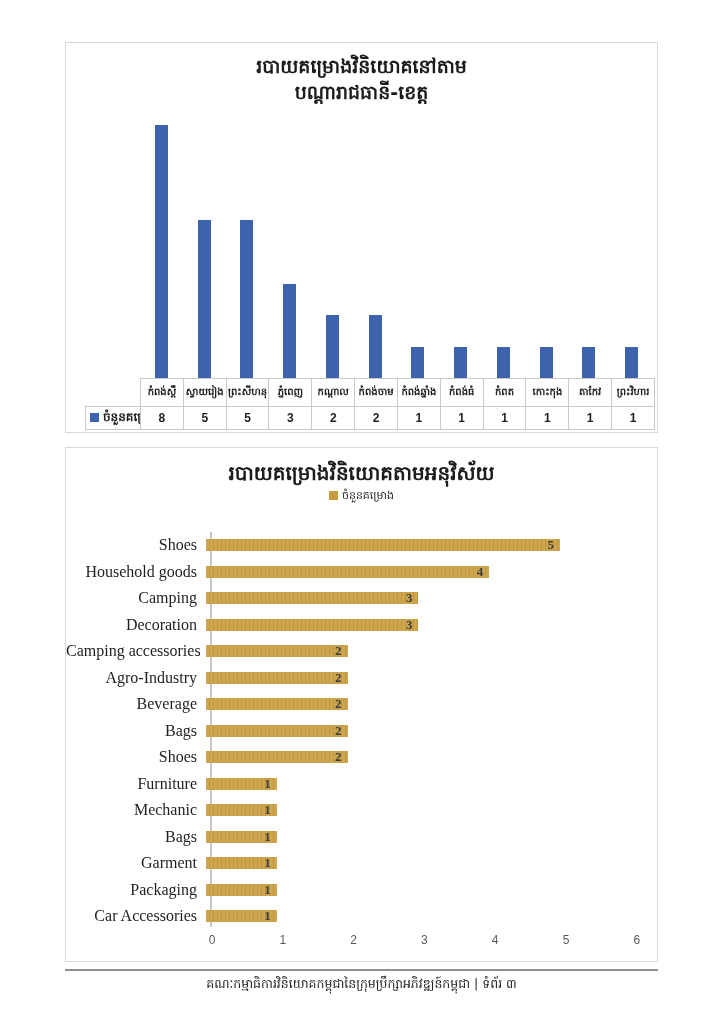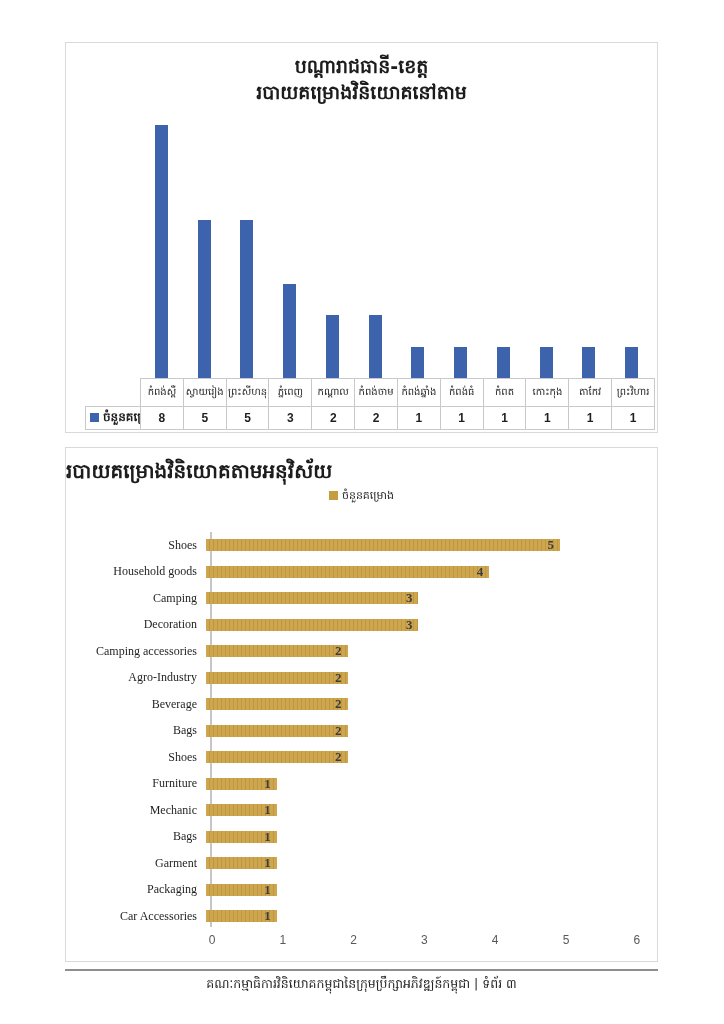--- a/index.html
+++ b/index.html
@@ -18,42 +18,42 @@
               font-family:"DejaVu Sans", sans-serif; }
   #c1-plot  { position:absolute; left:74px; right:4px; top:78px; bottom:53px;
               display:flex; align-items:flex-end; }
   .c1-col   { flex:1 1 0; display:flex; justify-content:center; align-items:flex-end; height:100%; }
   .c1-bar   { width:13px; background:#3d63ac; }
 
   #c1-table { position:absolute; left:19px; right:4px; bottom:2px;
               border-collapse:collapse; table-layout:fixed; width:570px; }
   #c1-table td { border:1px solid #c9c9c9; text-align:center; overflow:hidden;
                  white-space:nowrap; }
-  #c1-table tr.hdr td { height:28px; font-weight:normal; font-size:10px; color:#1c1c1c;
+  #c1-table tr.hdr td { height:28px; font-weight:bold; font-size:10px; color:#1c1c1c;
                         font-family:"DejaVu Sans", sans-serif; }
   #c1-table tr.val td { height:23px; font-size:12px; font-weight:600; color:#1f1f1f; }
   #c1-table td.legendcell { font-size:10px; text-align:left; padding-left:4px;
                             font-family:"DejaVu Sans", sans-serif; font-weight:normal; }
   #c1-table td.blank { border:none; }
   .sq { display:inline-block; width:9px; height:9px; margin-right:4px; vertical-align:-1px; }
   .sq-blue { background:#3d63ac; }
   .sq-gold { background:#c69c3e; }
 
   
-  .c2-title { text-align:left; font-weight:bold; color:#1c1c1c;
+  .c2-title { text-align:center; font-weight:bold; color:#1c1c1c;
               font-size:20px; line-height:26px; padding-top:12px;
-              font-family:Liberation Mono, monospace; }
+              font-family:Liberation Serif, serif; }
   .c2-legend { text-align:center; font-size:11px; color:#262626; margin-top:2px;
                font-family:"DejaVu Sans", sans-serif; }
   #c2-plot { position:absolute; left:0; right:8px; top:84px; bottom:12px; }
   #c2-plot::before { content:""; position:absolute; left:144px; top:0; bottom:22px;
                      width:2px; background:#c6c6c6; }
   .c2-row { display:flex; align-items:center; height:26.5px; }
   .c2-label { width:138px; text-align:right; padding-right:7px; flex:none;
-              font-family:"Liberation Serif", serif; font-size:12px; color:#1f1f1f;
+              font-family:"Liberation Serif", serif; font-size:16px; color:#1f1f1f;
               white-space:nowrap; }
   .c2-track { flex:1 1 auto; height:100%; display:flex; align-items:center;
               padding-left:2px; }
   .c2-bar { position:relative; height:12px;
             background:repeating-linear-gradient(90deg,#cda64f 0 3px,#c0973c 3px 4px); }
   .c2-val { position:absolute; right:6px; top:-2px; line-height:15px;
             font-family:"Liberation Serif", serif; font-weight:bold;
             font-size:13px; color:#3c3c3c; }
   #c2-axis { position:absolute; left:144px; right:0; bottom:0; height:20px; }
   .c2-tick { position:absolute; transform:translateX(-50%); top:4px;
@@ -65,22 +65,22 @@
   #footer .src  { text-align:center; font-size:12.5px; color:#262626; margin-top:5px;
                   font-family:"DejaVu Sans", sans-serif; }
 </style>
 </head>
 <body>
 
 <div class="page">
 
   <div class="card" id="card1">
     <div class="c1-title">
+      <div>របាយគម្រោងវិនិយោគនៅតាម</div>
       <div>បណ្តារាជធានី-ខេត្ត</div>
-      <div>របាយគម្រោងវិនិយោគនៅតាម</div>
     </div>
     <div id="c1-plot">
         <div class="c1-col">
           <div class="c1-bar" style="height: 254.4px;"></div>
         </div>
         <div class="c1-col">
           <div class="c1-bar" style="height: 159px;"></div>
         </div>
         <div class="c1-col">
           <div class="c1-bar" style="height: 159px;"></div>

